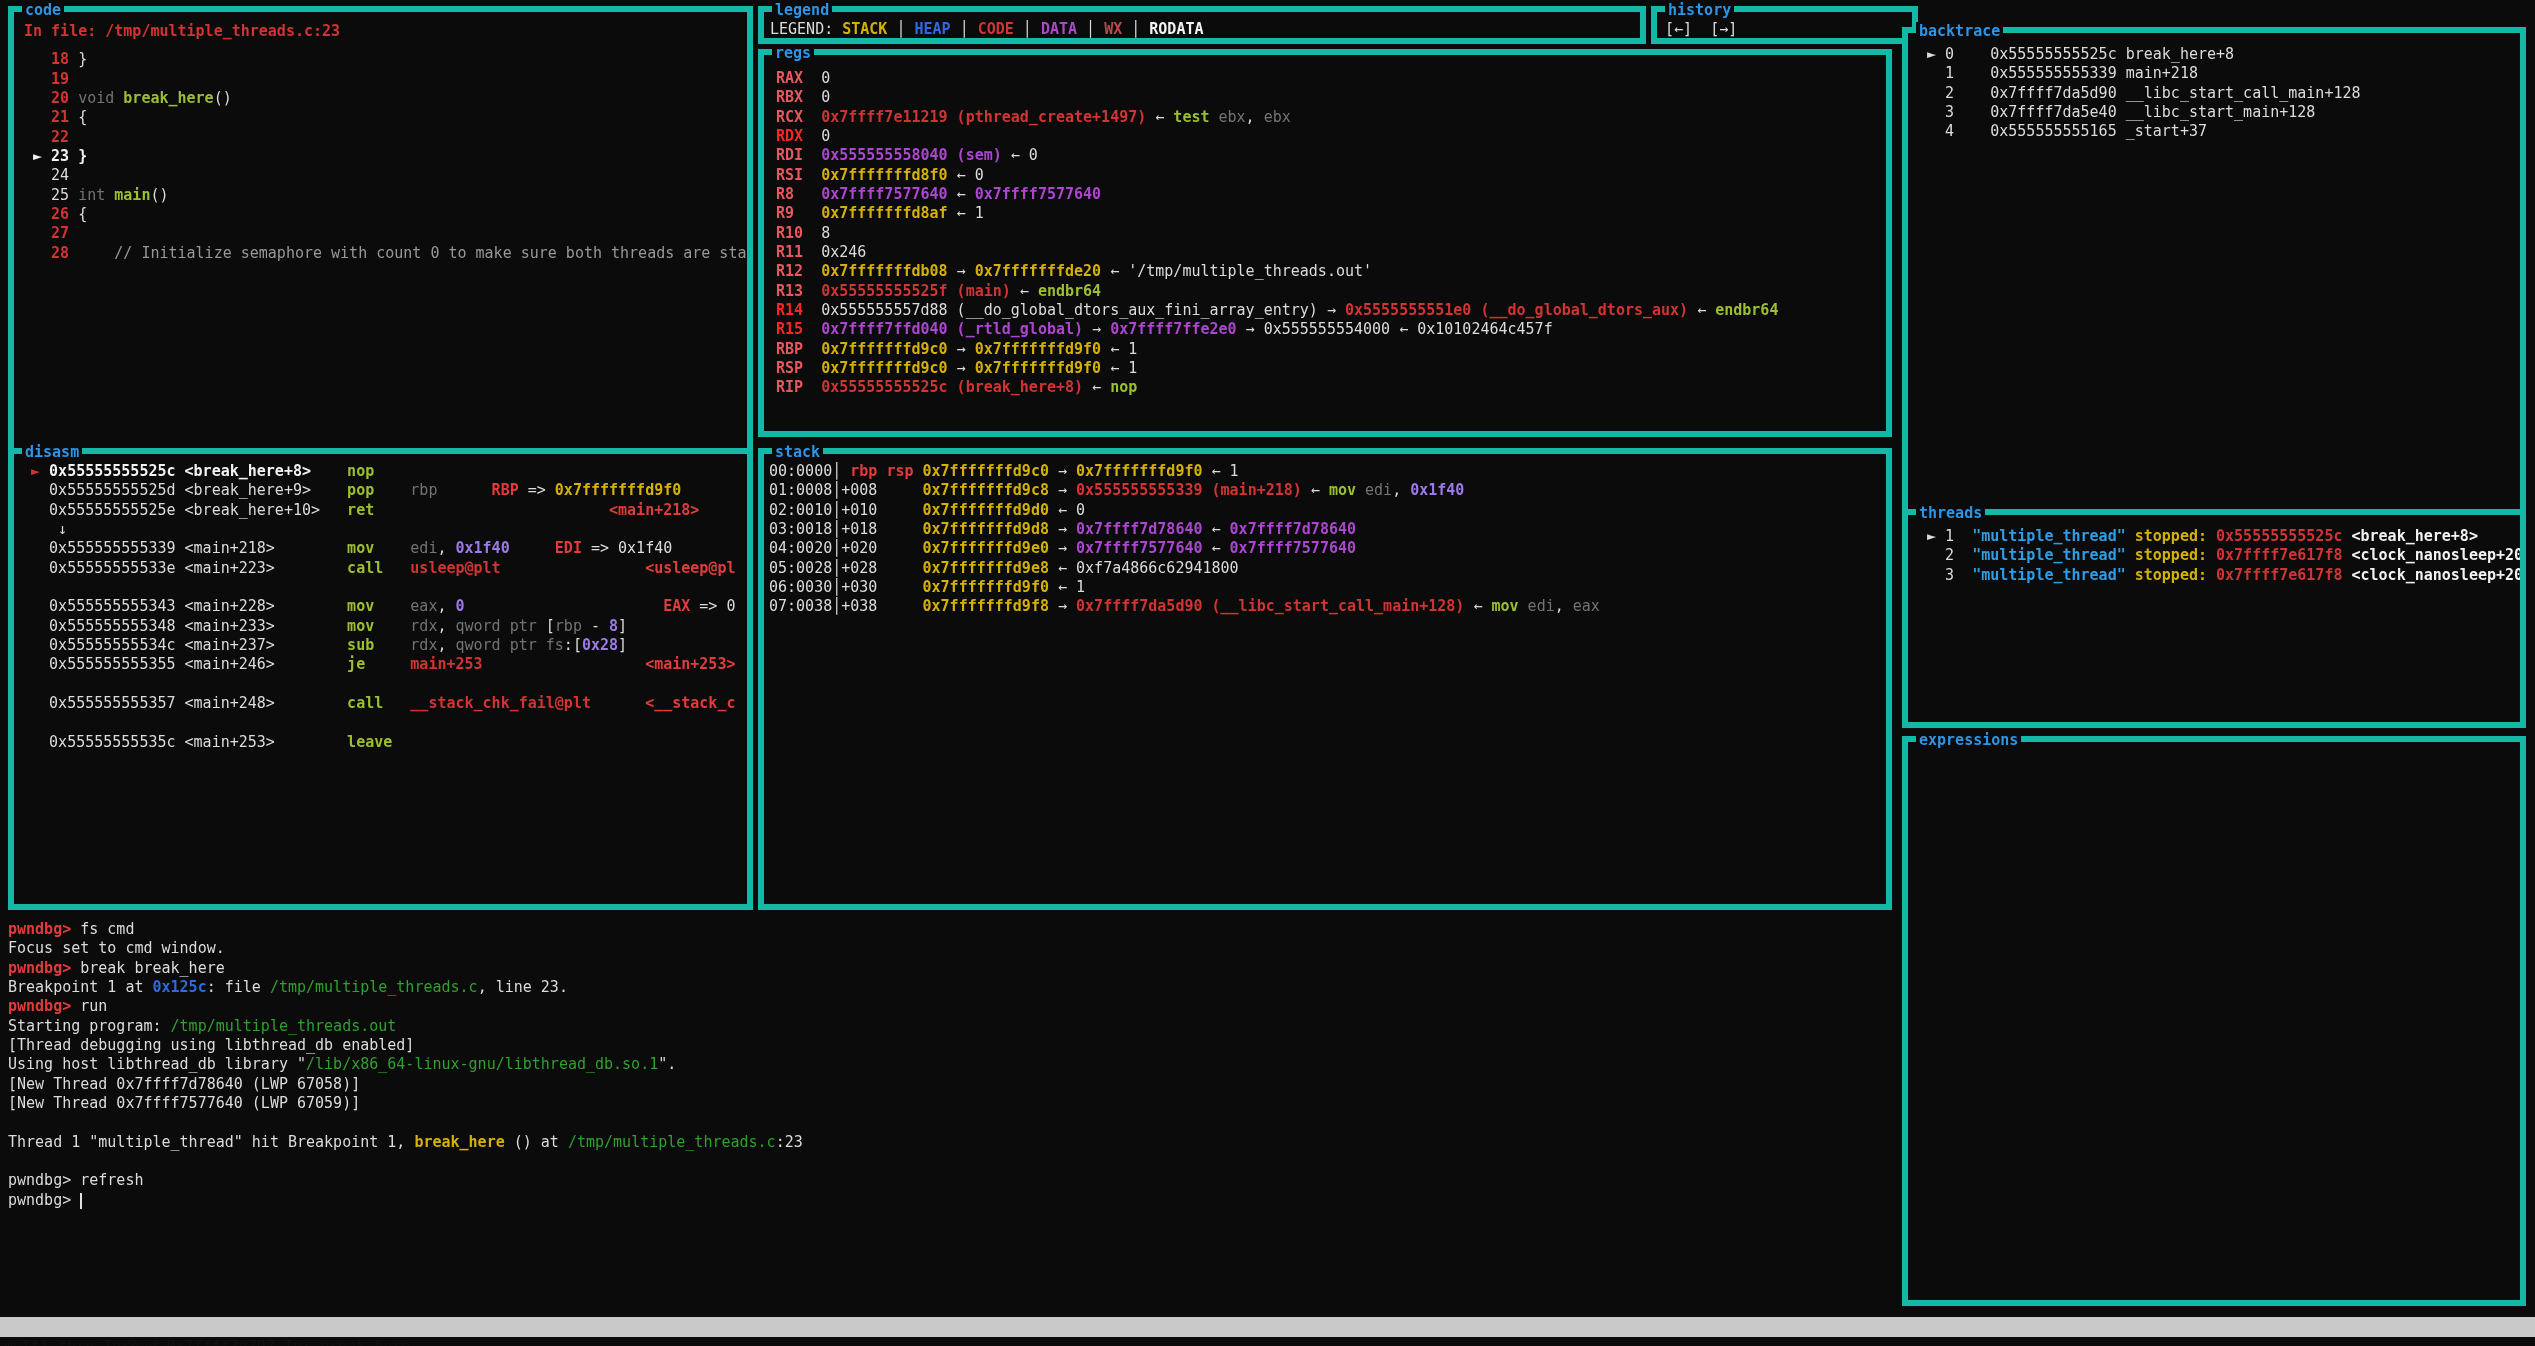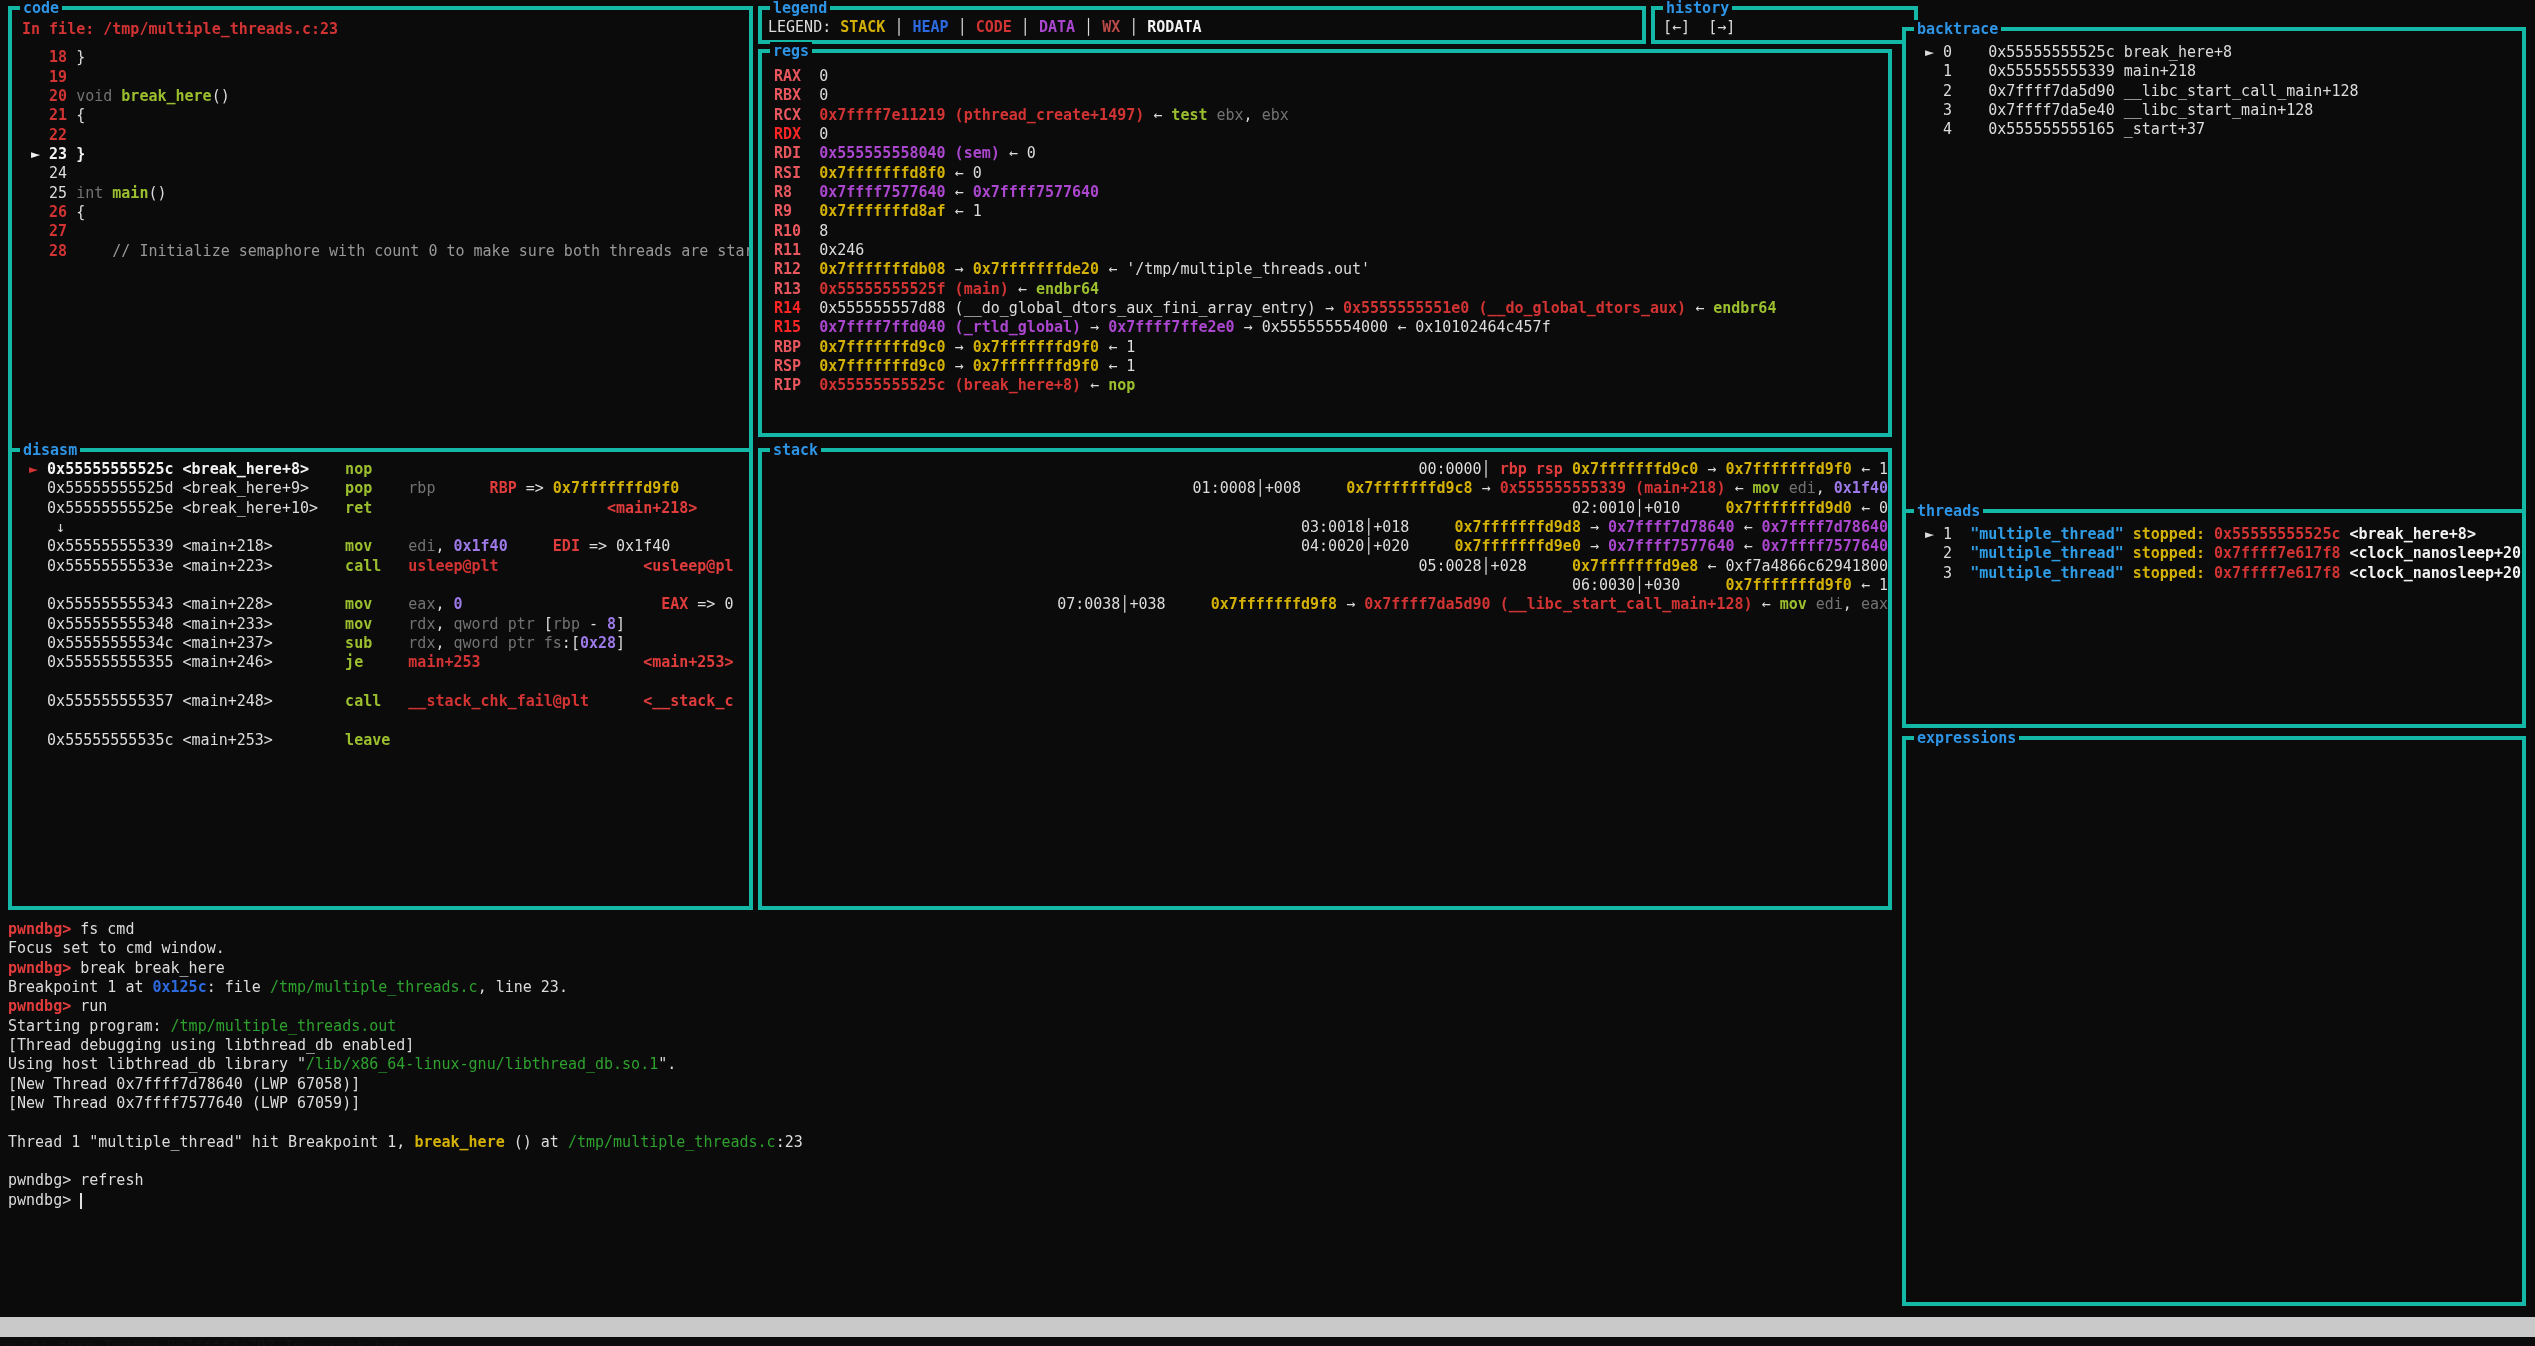--- a/index.html
+++ b/index.html
@@ -1,19 +1,19 @@
 <!DOCTYPE html>
 <html><head>
 <meta charset="utf-8">
 <style>
   html,body{margin:0;padding:0;background:#0b0b0b;}
   body{position:relative;width:2535px;height:1346px;overflow:hidden;
        font-family:"DejaVu Sans Mono","DejaVu Sans",monospace;
        font-size:15px;}
-  .panel{position:absolute;border:4px solid #14b8a6;box-sizing:border-box;background:#0b0b0b;}
+  .panel{position:absolute;border:6px solid #14b8a6;box-sizing:border-box;background:#0b0b0b;}
   .ptitle{position:absolute;top:-11px;left:8px;background:#0b0b0b;padding:0 3px;
           color:#2e95e6;font-weight:bold;line-height:19px;}
   .inner{position:absolute;left:0;top:0;right:0;bottom:0;overflow:hidden;}
   .ln{height:19.33px;line-height:19.33px;white-space:pre;}
   .codeheader{height:19.33px;line-height:19.33px;white-space:pre;color:#d23333;font-weight:bold;margin-bottom:9px;}
 
   
   .s-w{color:#dcdcdc}
   .s-wb{color:#f2f2f2;font-weight:bold}
   .s-gy{color:#989898}
@@ -39,21 +39,21 @@
   #p-legend .inner{padding:8px 0 0 6px;}
   #p-history{left:1651px;top:6px;width:267px;height:38px;}
   #p-history .inner{padding:8px 0 0 8px;color:#dcdcdc;white-space:pre;}
   #p-regs{left:758px;top:49px;width:1134px;height:388px;}
   #p-regs .inner{padding:14px 0 0 12px;}
   #p-backtrace{left:1902px;top:6px;width:624px;height:499px;margin-top:21px;}
   #p-backtrace .inner{padding:12px 0 0 10px;}
   #p-disasm{left:8px;top:448px;width:745px;height:462px;}
   #p-disasm .inner{padding:8px 0 0 8px;border-radius:15px;}
   #p-stack{left:758px;top:448px;width:1134px;height:462px;}
-  #p-stack .inner{padding:8px 0 0 5px;text-align:right;}
+  #p-stack .inner{padding:8px 0 0 5px;}
   #p-threads{left:1902px;top:509px;width:624px;height:219px;}
   #p-threads .inner{padding:12px 0 0 10px;}
   #p-expressions{left:1902px;top:736px;width:624px;height:570px;}
 
   #terminal{position:absolute;left:8px;top:920px;width:1880px;height:295px;overflow:hidden;}
 
   #statusbar{position:absolute;left:0;top:1317px;width:2535px;height:20px;background:#c9c9c9;
              color:#111;line-height:20px;white-space:pre;}
   #statusbar .sb-left{position:absolute;left:4px;}
 

